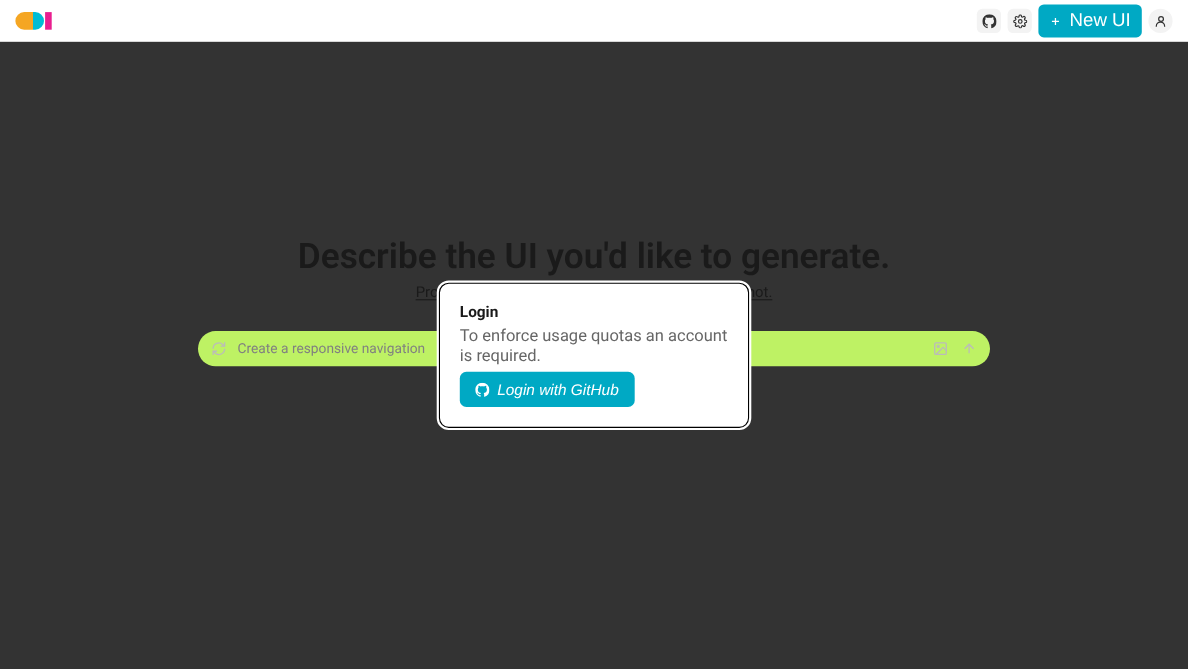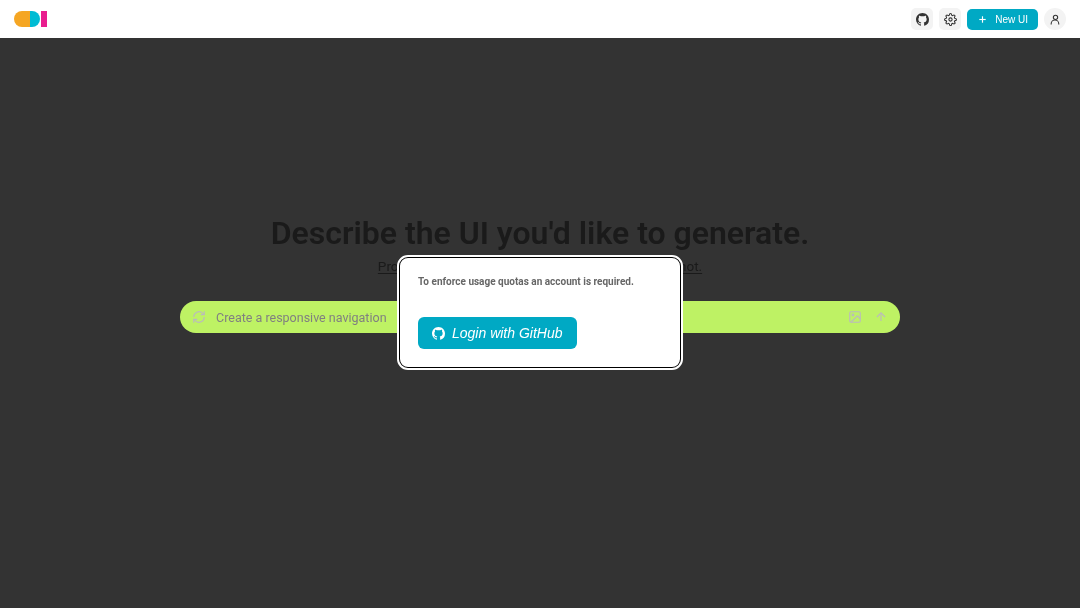--- a/index.html
+++ b/index.html
@@ -66,21 +66,21 @@
     .icon-btn svg {
       width: 13px;
       height: 13px;
     }
     .new-ui-btn {
       background: #00a9c4;
       color: #ffffff;
       border: none;
       padding: 5px 10px;
       border-radius: 5px;
-      font-size: 10px;
+      font-size: 17px;
       font-weight: 500;
       display: flex;
       align-items: center;
       gap: 7px;
       cursor: pointer;
     }
     .new-ui-btn svg {
       width: 11px;
       height: 11px;
     }
@@ -171,24 +171,23 @@
       outline: 2px solid #ffffff;
       outline-offset: -1px;
     }
     .modal-title {
       font-size: 14px;
       font-weight: 700;
       color: #1a1a1a;
       margin-bottom: 4px;
     }
     .modal-desc {
-      font-size: 10px;
+      font-size: 15px;
       color: #666666;
-      margin-bottom: 30px;
-      font-weight: bold;
+      margin-bottom: 6px;
     }
     .login-btn {
       background: #00a9c4;
       color: #ffffff;
       border: none;
       padding: 8px 14px;
       border-radius: 6px;
       font-size: 14px;
       font-weight: 500;
       display: inline-flex;
@@ -261,20 +260,21 @@
     <svg viewBox="0 0 24 24" fill="none" stroke="#bbb" stroke-width="2">
       <line x1="12" y1="19" x2="12" y2="5"></line>
       <polyline points="5 12 12 5 19 12"></polyline>
     </svg>
   </div>
 </div>
 
 <div class="overlay"></div>
 
 <div class="modal">
+  <h2 class="modal-title">Login</h2>
   <p class="modal-desc">To enforce usage quotas an account is required.</p>
   <button class="login-btn">
     <svg viewBox="0 0 16 16" fill="#fff">
       <path d="M8 0C3.58 0 0 3.58 0 8c0 3.54 2.29 6.53 5.47 7.59.4.07.55-.17.55-.38 0-.19-.01-.82-.01-1.49-2.01.37-2.53-.49-2.69-.94-.09-.23-.48-.94-.82-1.13-.28-.15-.68-.52-.01-.53.63-.01 1.08.58 1.23.82.72 1.21 1.87.87 2.33.66.07-.52.28-.87.51-1.07-1.78-.2-3.64-.89-3.64-3.95 0-.87.31-1.59.82-2.15-.08-.2-.36-1.02.08-2.12 0 0 .67-.21 2.2.82.64-.18 1.32-.27 2-.27.68 0 1.36.09 2 .27 1.53-1.04 2.2-.82 2.2-.82.44 1.1.16 1.92.08 2.12.51.56.82 1.27.82 2.15 0 3.07-1.87 3.75-3.65 3.95.29.25.54.73.54 1.48 0 1.07-.01 1.93-.01 2.2 0 .21.15.46.55.38A8.013 8.013 0 0016 8c0-4.42-3.58-8-8-8z"></path>
     </svg>
     <span>Login with GitHub</span>
   </button>
 </div>
 
 </body></html>

